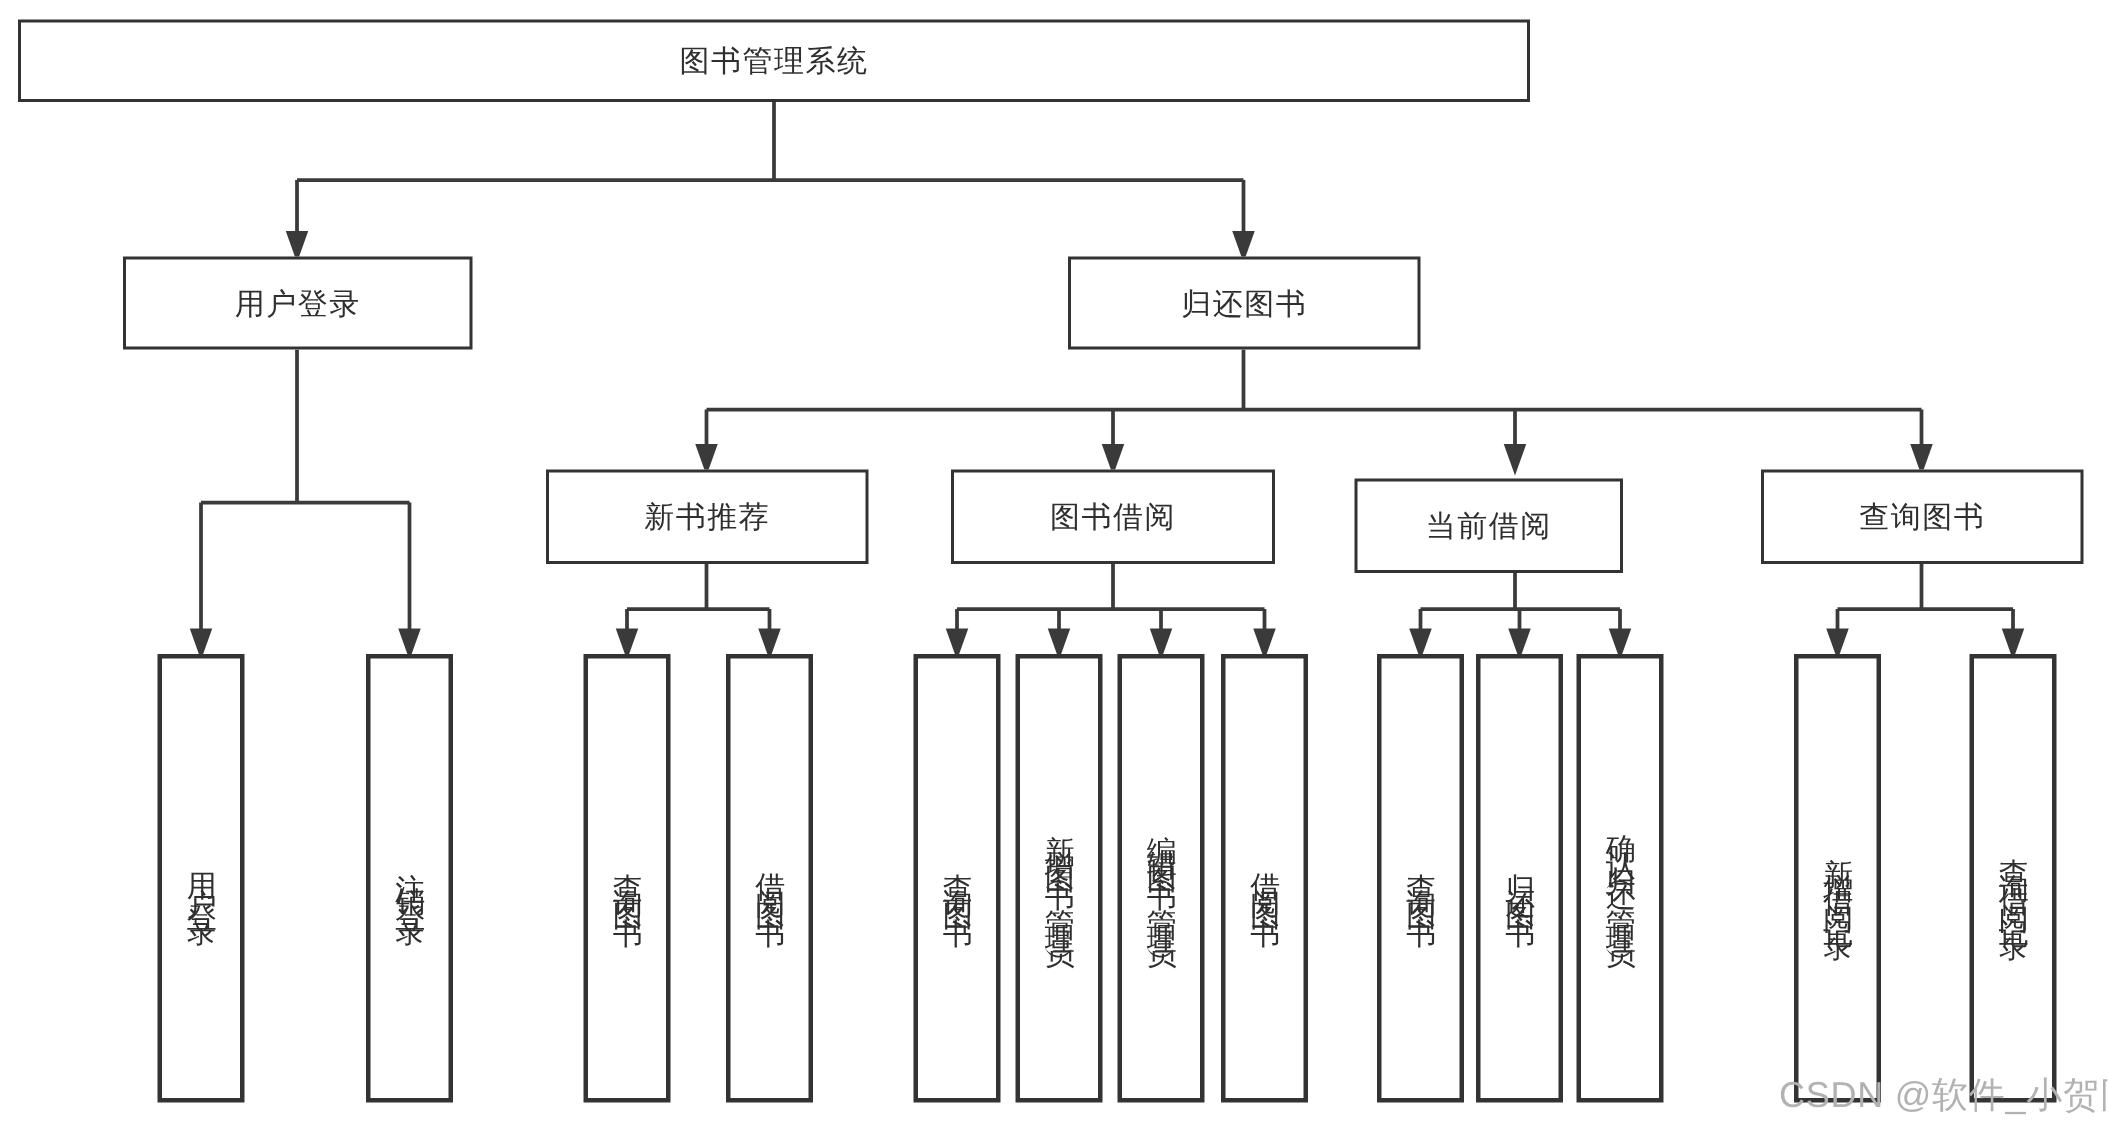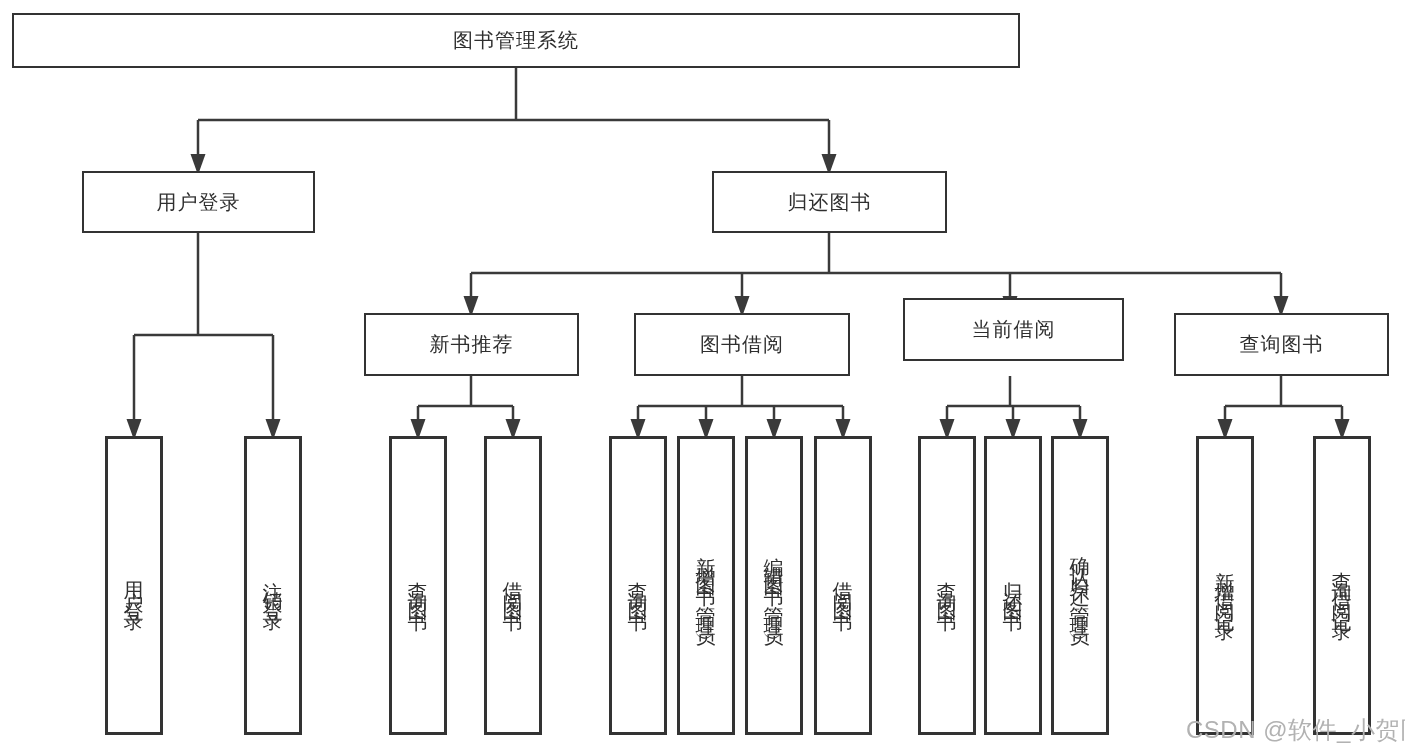--- a/index.html
+++ b/index.html
@@ -113,21 +113,21 @@
   <div class="box" style="left:712px;top:171px;width:235px;height:62px">
     <span>归还图书</span>
   </div>
 
   <div class="box l3" style="left:634px;top:313px;width:216px;height:63px">
     <span>图书借阅</span>
   </div>
   <div class="box l3" style="left:364px;top:313px;width:215px;height:63px">
     <span>新书推荐</span>
   </div>
-  <div class="box l3" style="left:903px;top:298px;width:221px;height:63px">
+  <div class="box l3" style="left:903px;top:319px;width:179px;height:63px">
     <span>当前借阅</span>
   </div>
   <div class="box l3" style="left:1174px;top:313px;width:215px;height:63px">
     <span>查询图书</span>
   </div>
 
   <div class="box leaf" style="left:105px;top:436px;width:58px;height:299px">
     <span>用户登录</span>
   </div>
   <div class="box leaf" style="left:244px;top:436px;width:58px;height:299px">

